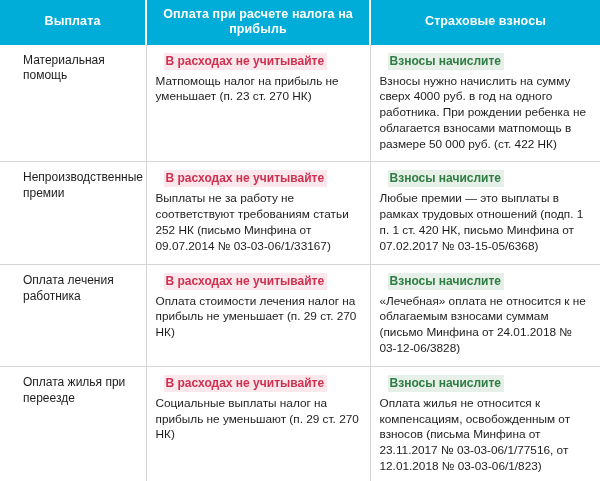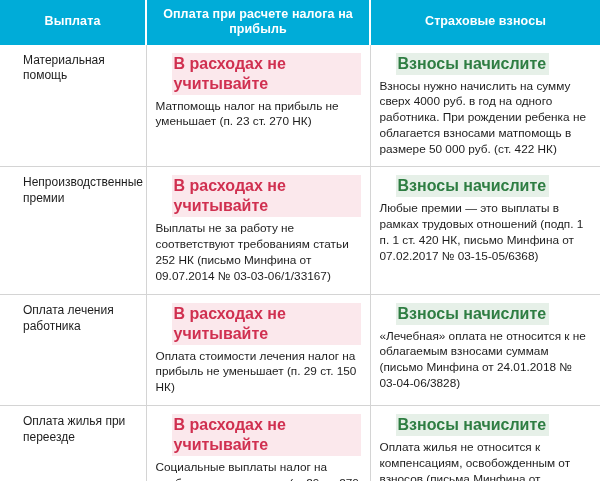--- a/index.html
+++ b/index.html
@@ -74,24 +74,24 @@
   }
 
   .cell-body {
     font-size: 11.8px;
     color: #1d1d1d;
     line-height: 1.34;
   }
 
   .tag {
     display: inline-block;
-    font-size: 16px;
+    font-size: 12px;
     font-weight: bold;
     line-height: 1.25;
-    margin: 0 0 4px 16px;
+    margin: 0 0 4px 8px;
     padding: 1px 3px 1px 2px;
   }
   .tag.red {
     color: #D03050;
     background: #FBE8EC;
   }
   .tag.green {
     color: #2E7D42;
     background: #E6F0E8;
   }
@@ -141,25 +141,25 @@
         <td class="cell-body">
           <span class="tag green">Взносы начислите</span>
           <span class="note">Любые премии — это выплаты в рамках трудовых отношений (подп. 1 п. 1 ст. 420 НК, письмо Минфина от 07.02.2017 № 03-15-05/6368)</span>
         </td>
       </tr>
 
       <tr>
         <td class="cell-payment">Оплата лечения работника</td>
         <td class="cell-body">
           <span class="tag red">В расходах не учитывайте</span>
-          <span class="note">Оплата стоимости лечения налог на прибыль не уменьшает (п. 29 ст. 150 НК)</span>
+          <span class="note">Оплата стоимости лечения налог на прибыль не уменьшает (п. 29 ст. 270 НК)</span>
         </td>
         <td class="cell-body">
           <span class="tag green">Взносы начислите</span>
-          <span class="note">«Лечебная» оплата не относится к не облагаемым взносами суммам (письмо Минфина от 24.01.2018 № 03-04-06/3828)</span>
+          <span class="note">«Лечебная» оплата не относится к не облагаемым взносами суммам (письмо Минфина от 24.01.2018 № 03-12-06/3828)</span>
         </td>
       </tr>
 
       <tr>
         <td class="cell-payment">Оплата жилья при переезде</td>
         <td class="cell-body">
           <span class="tag red">В расходах не учитывайте</span>
           <span class="note">Социальные выплаты налог на прибыль не уменьшают (п. 29 ст. 270 НК)</span>
         </td>
         <td class="cell-body">

